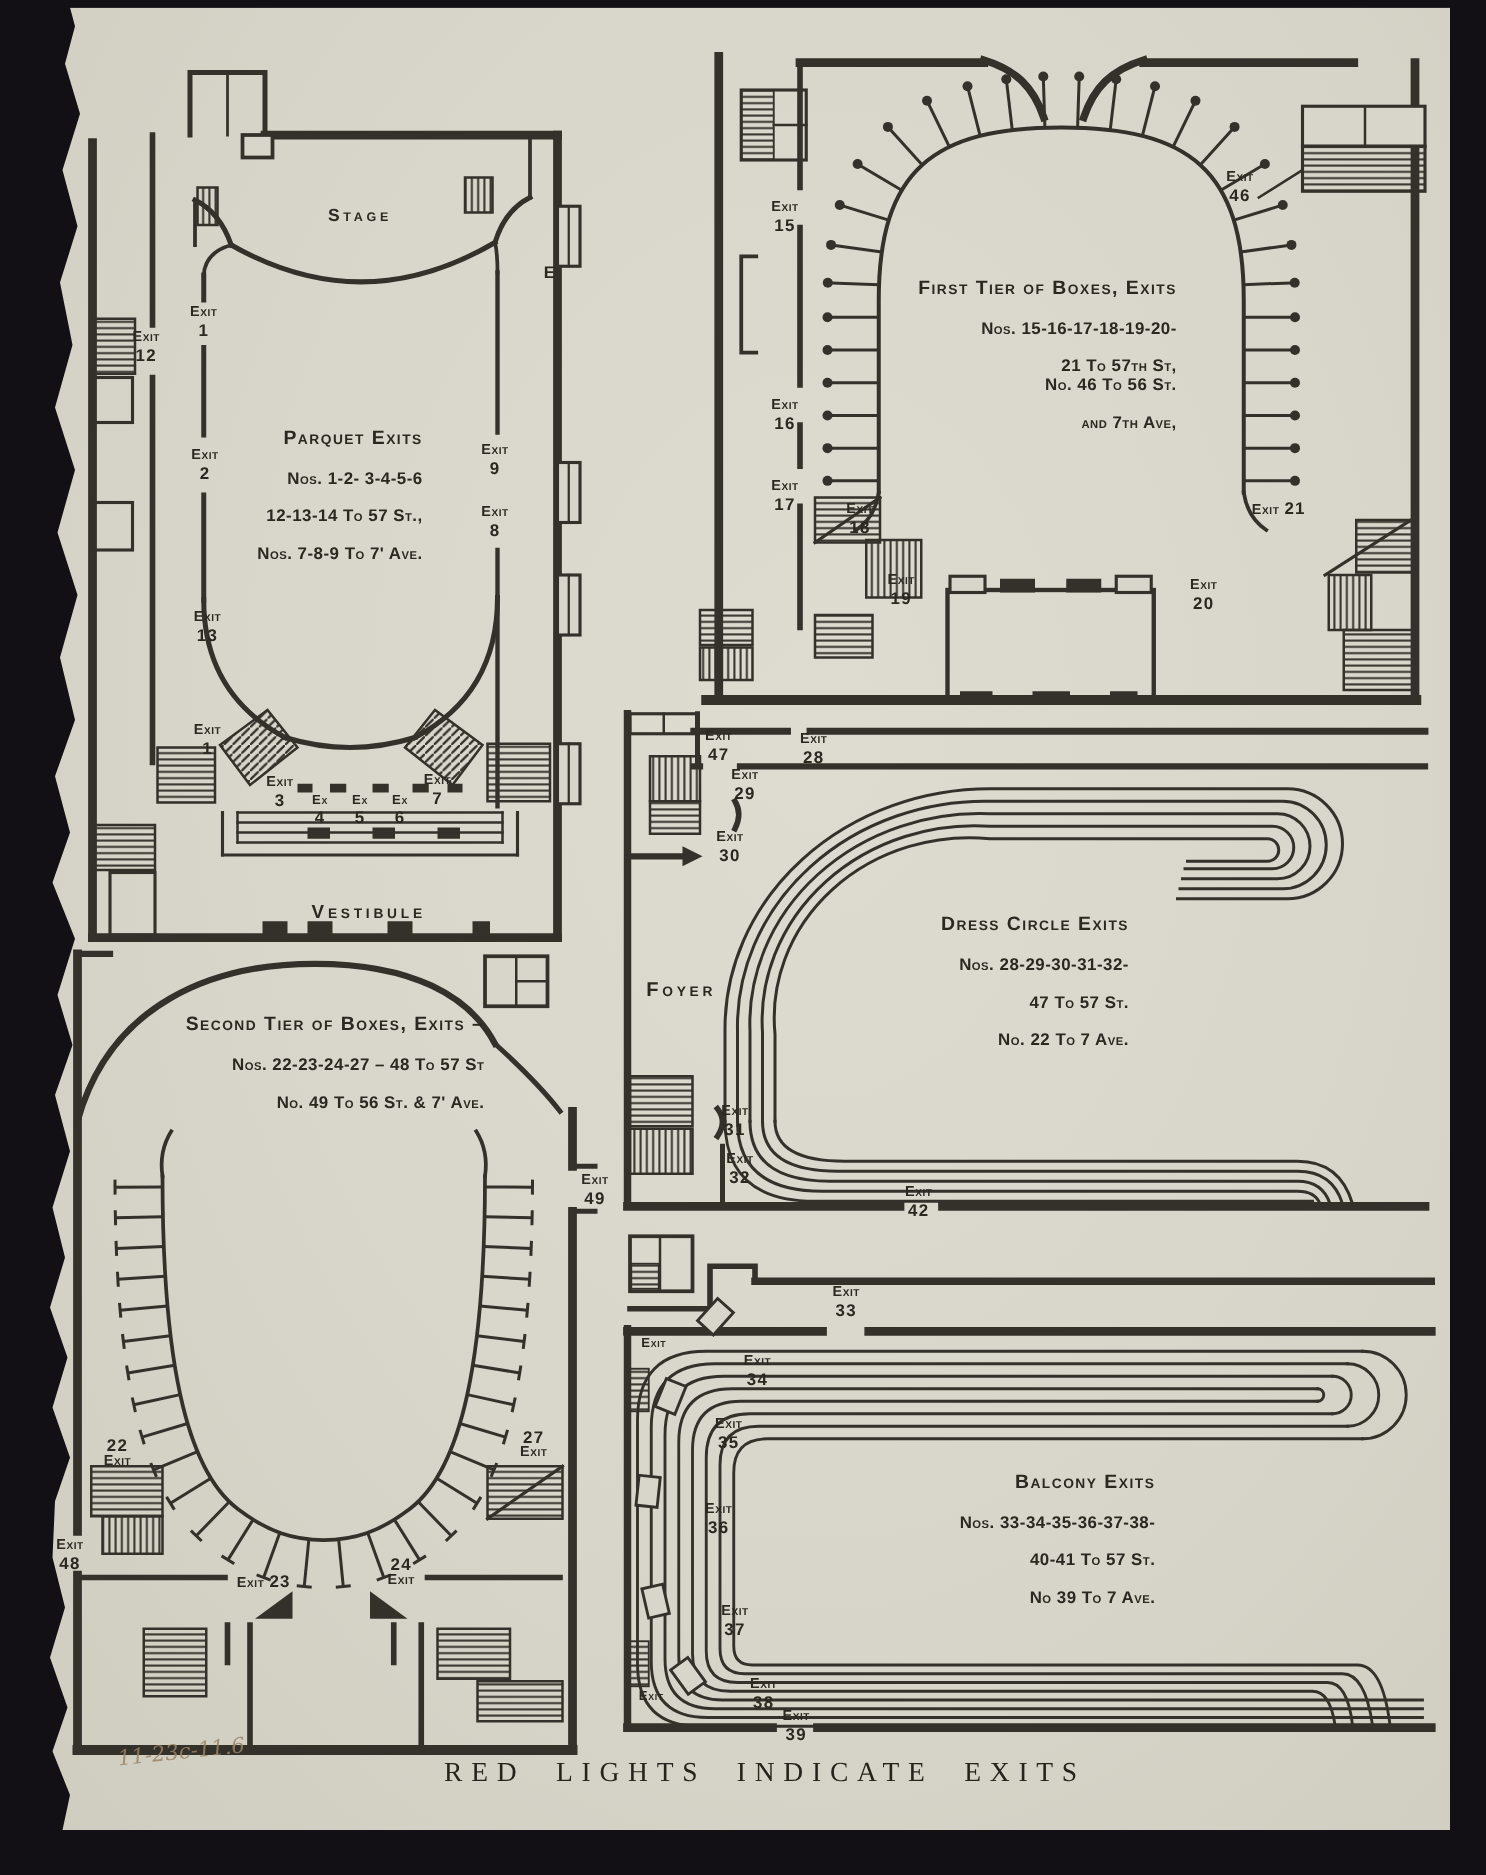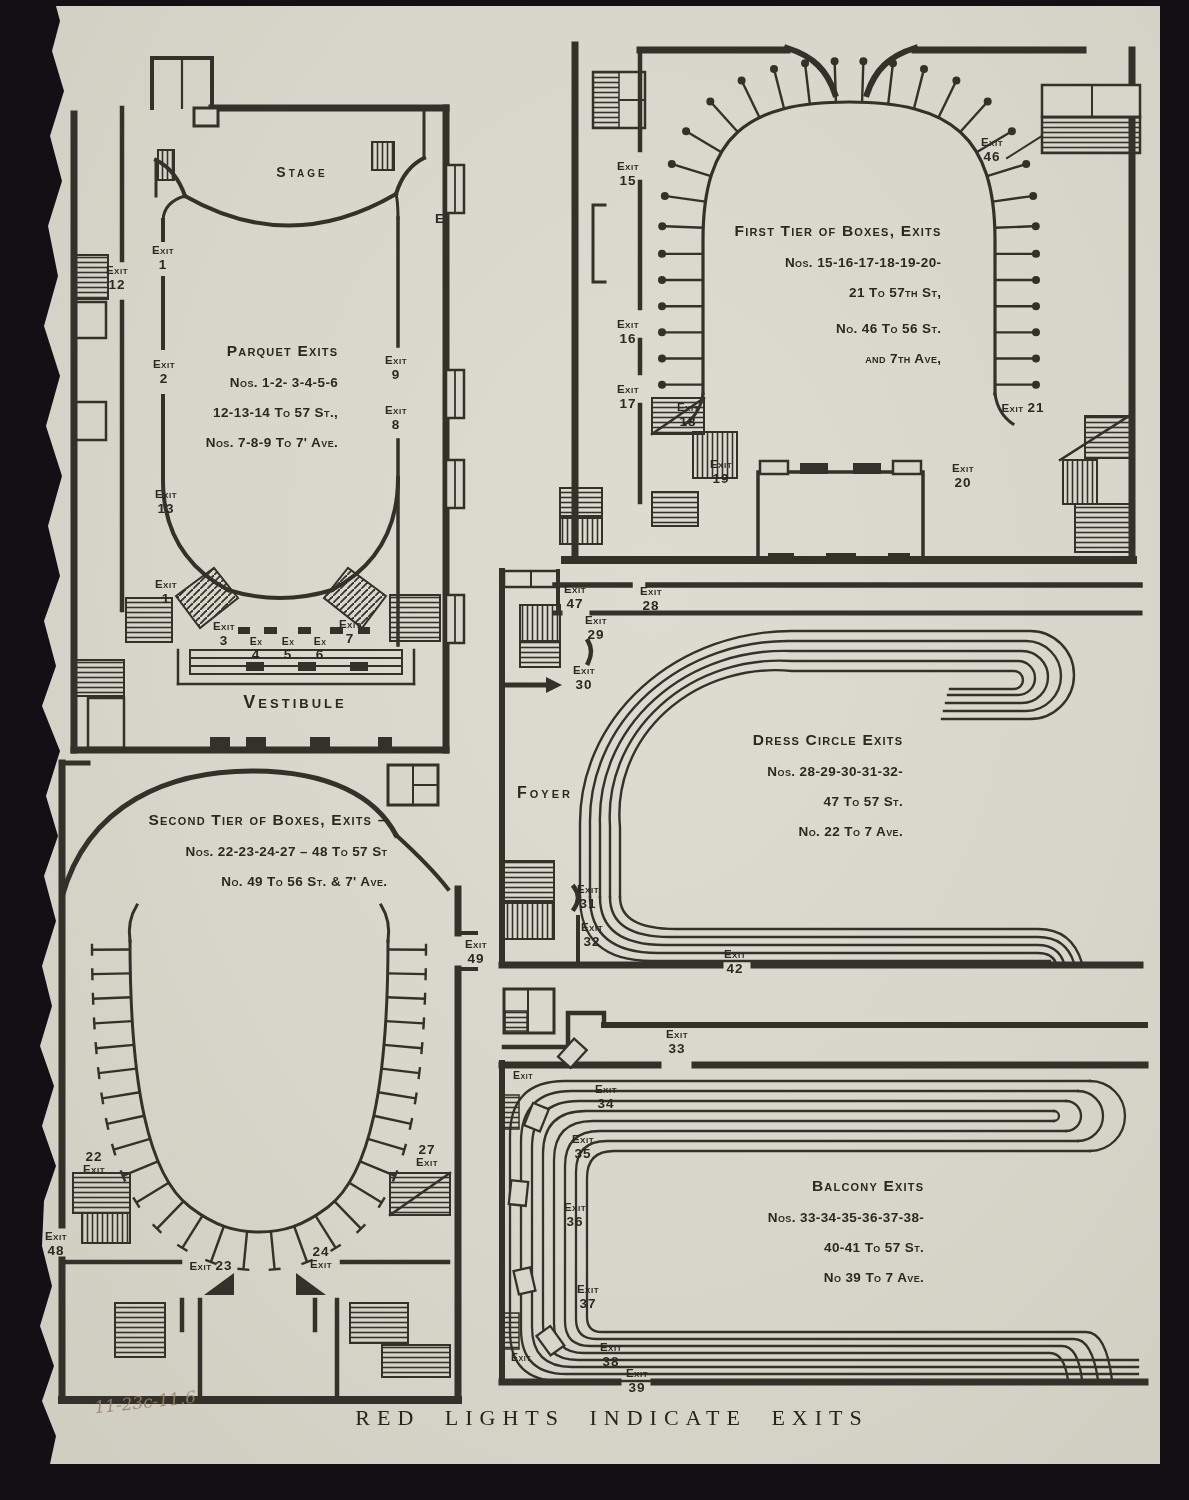--- a/index.html
+++ b/index.html
@@ -171,22 +171,22 @@
         <span class="w sc">Ex</span>
         <span class="n">6</span>
       </span>
     <span class="xl" style="left:290px;top:582px">
         <span class="w sc">Exit</span>
         <span class="n">7</span>
       </span>
     <span class="xl" style="left:380px;top:168px">
         <span class="n">E</span>
       </span>
-    <span class="tag sc" style="left:242px;top:122px">Stage</span>
-    <span class="tag sc" style="left:235px;top:652px;font-size:18px">Vestibule</span>
+    <span class="tag sc" style="left:228px;top:122px">Stage</span>
+    <span class="tag sc" style="left:235px;top:680px;font-size:15px">Vestibule</span>
     <div class="note sc" style="left:212px;top:292px">
       <span class="t1">Parquet Exits</span>
       <span class="ln">Nos. 1-2- 3-4-5-6</span>
       <span class="ln">12-13-14 To 57 St.,</span>
       <span class="ln">Nos. 7-8-9 To 7' Ave.</span>
     </div>
   </div>
 
   <div class="panel" style="left:525px;top:34px;width:590px;height:565px">
     <svg width="590" height="565" viewBox="0 0 590 565">
@@ -320,21 +320,21 @@
         <span class="n">21</span>
       </span>
     <span class="xl" style="left:408px;top:436px">
         <span class="w sc">Exit</span>
         <span class="n">20</span>
       </span>
     <div class="note sc" style="left:283px;top:182px">
       <span class="t1">First Tier of Boxes, Exits</span>
       <span class="ln">Nos. 15-16-17-18-19-20-</span>
       <span class="ln">21 To 57th St,</span>
-      <span class="ln" style="margin-top:21px">No. 46 To 56 St.</span>
+      <span class="ln" style="margin-top:0">No. 46 To 56 St.</span>
       <span class="ln">and 7th Ave,</span>
     </div>
   </div>
 
   <div class="panel" style="left:460px;top:559px;width:655px;height:420px">
     <svg width="655" height="420" viewBox="0 0 655 420">
       <g stroke="#34312b" fill="none" stroke-linecap="square">
         <path d="M12,6 V400" stroke-width="6"></path>
         <path d="M12,400 H230 M264,400 H650" stroke-width="7"></path>
         <path d="M65,20 H140 M158,20 H650" stroke-width="5.5"></path>

